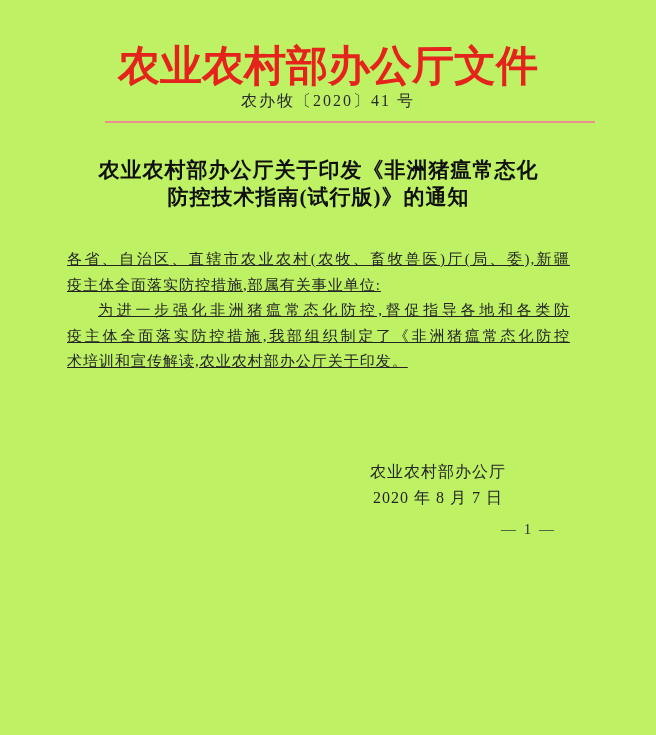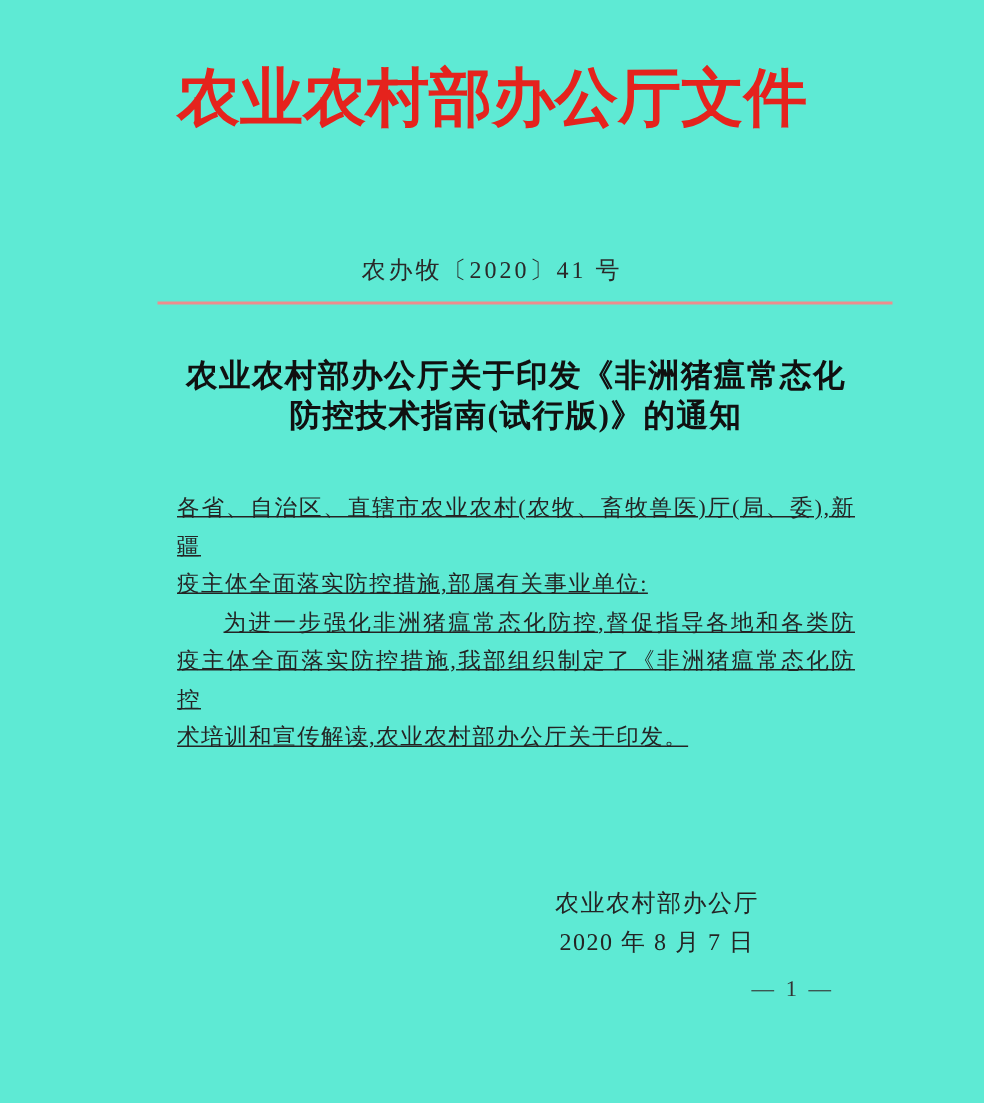--- a/index.html
+++ b/index.html
@@ -4,41 +4,40 @@
 <style>
   html, body {
     margin: 0;
     padding: 0;
     background: #ffffff;
   }
   .page {
     position: relative;
     width: 656px;
     height: 735px;
-    background: #5eead4;
+    background: #bef264;
     overflow: hidden;
     font-family: "Liberation Serif", "DejaVu Serif", serif;
     color: #222222;
   }
   .content {
-    padding-left: 118px;
+    padding-left: 67px;
     padding-right: 86px;
   }
   .red-header {
     margin-top: 40px;
     text-align: center;
     font-size: 42px;
     line-height: 52px;
     font-weight: bold;
     color: var(--header-red, #e5231d);
     letter-spacing: 0px;
     white-space: nowrap;
   }
   .doc-number {
-    margin-top: 80px;
     text-align: center;
     font-size: 16px;
     line-height: 18px;
     letter-spacing: 2px;
     color: #2a2a2a;
   }
   .red-divider {
     margin-top: 11px;
     margin-left: 105px;
     width: 490px;

